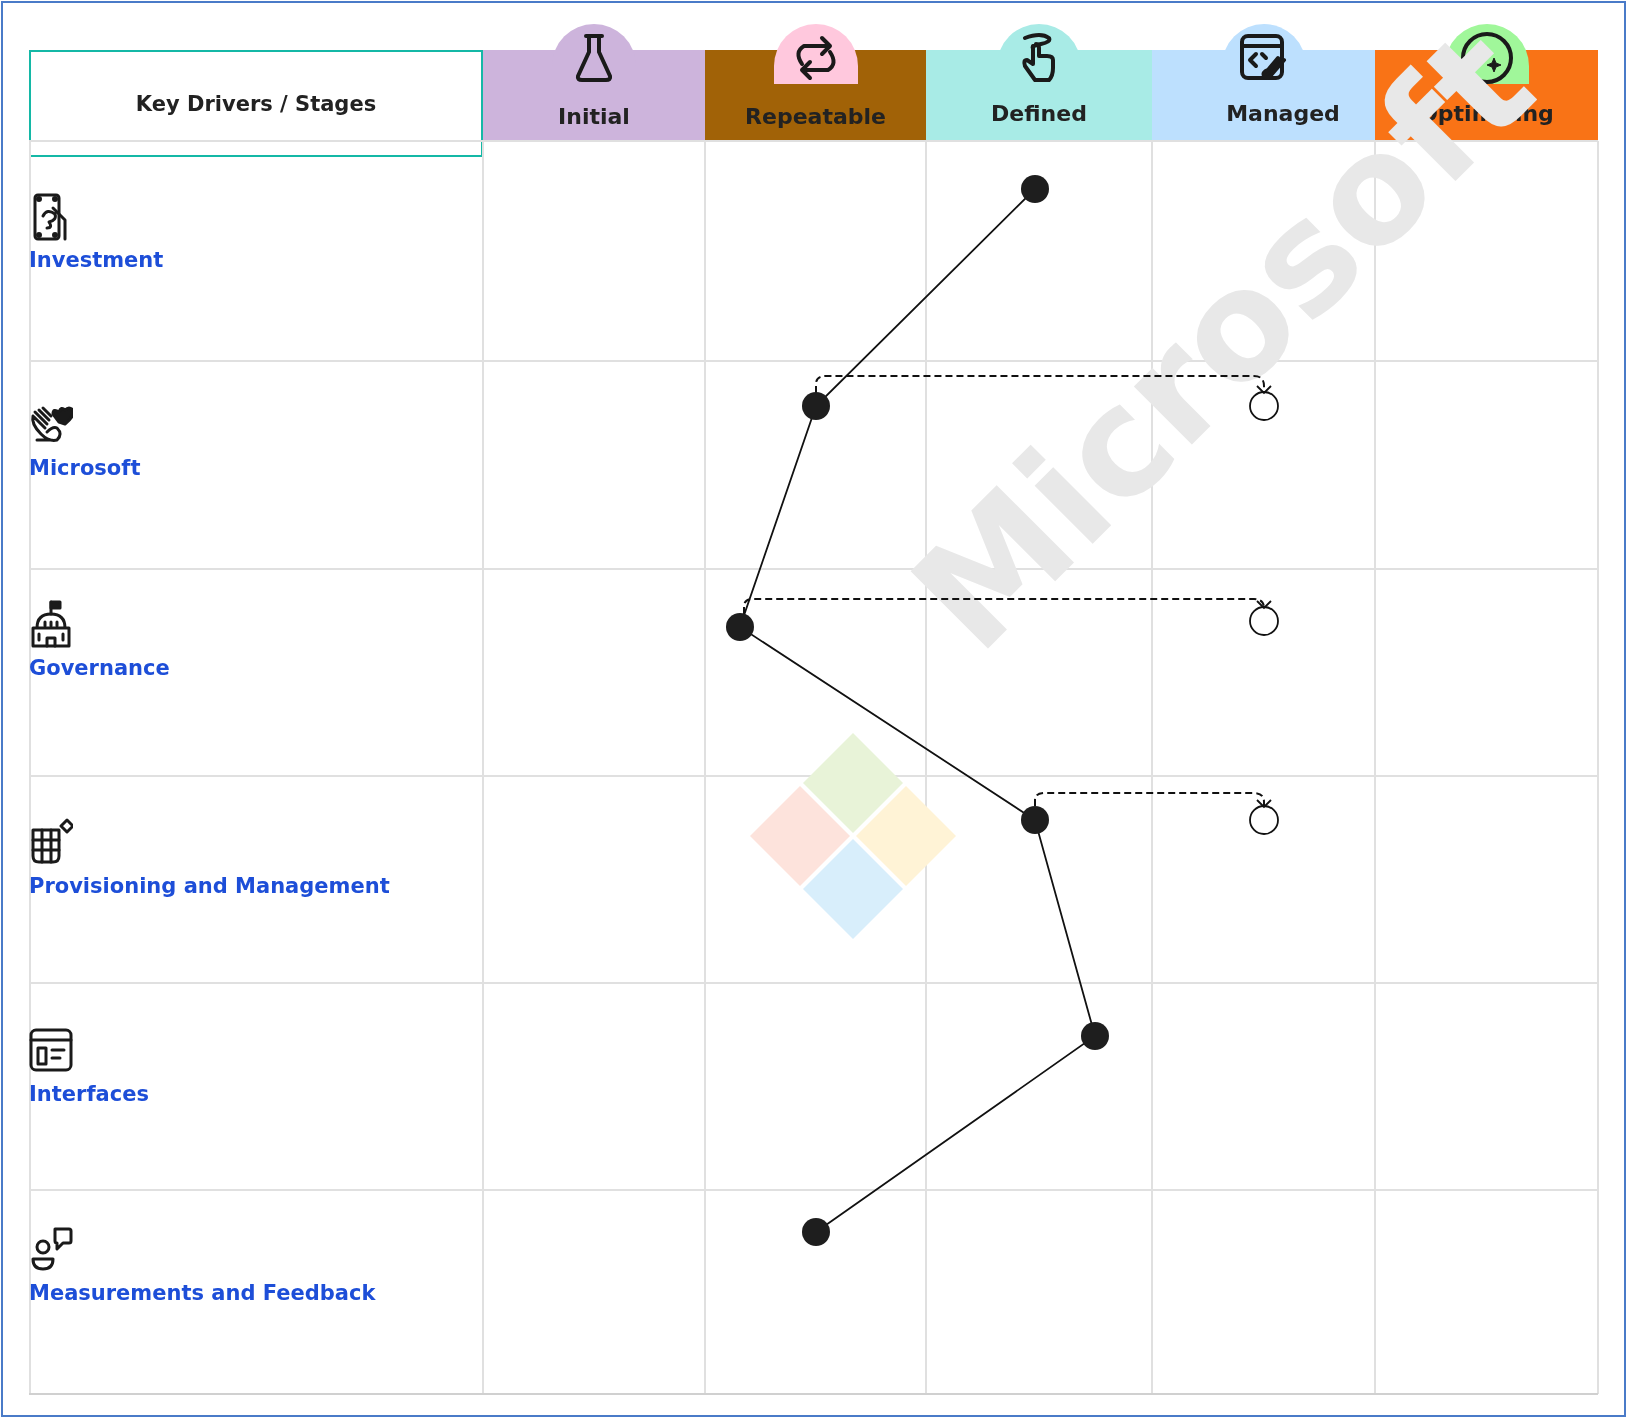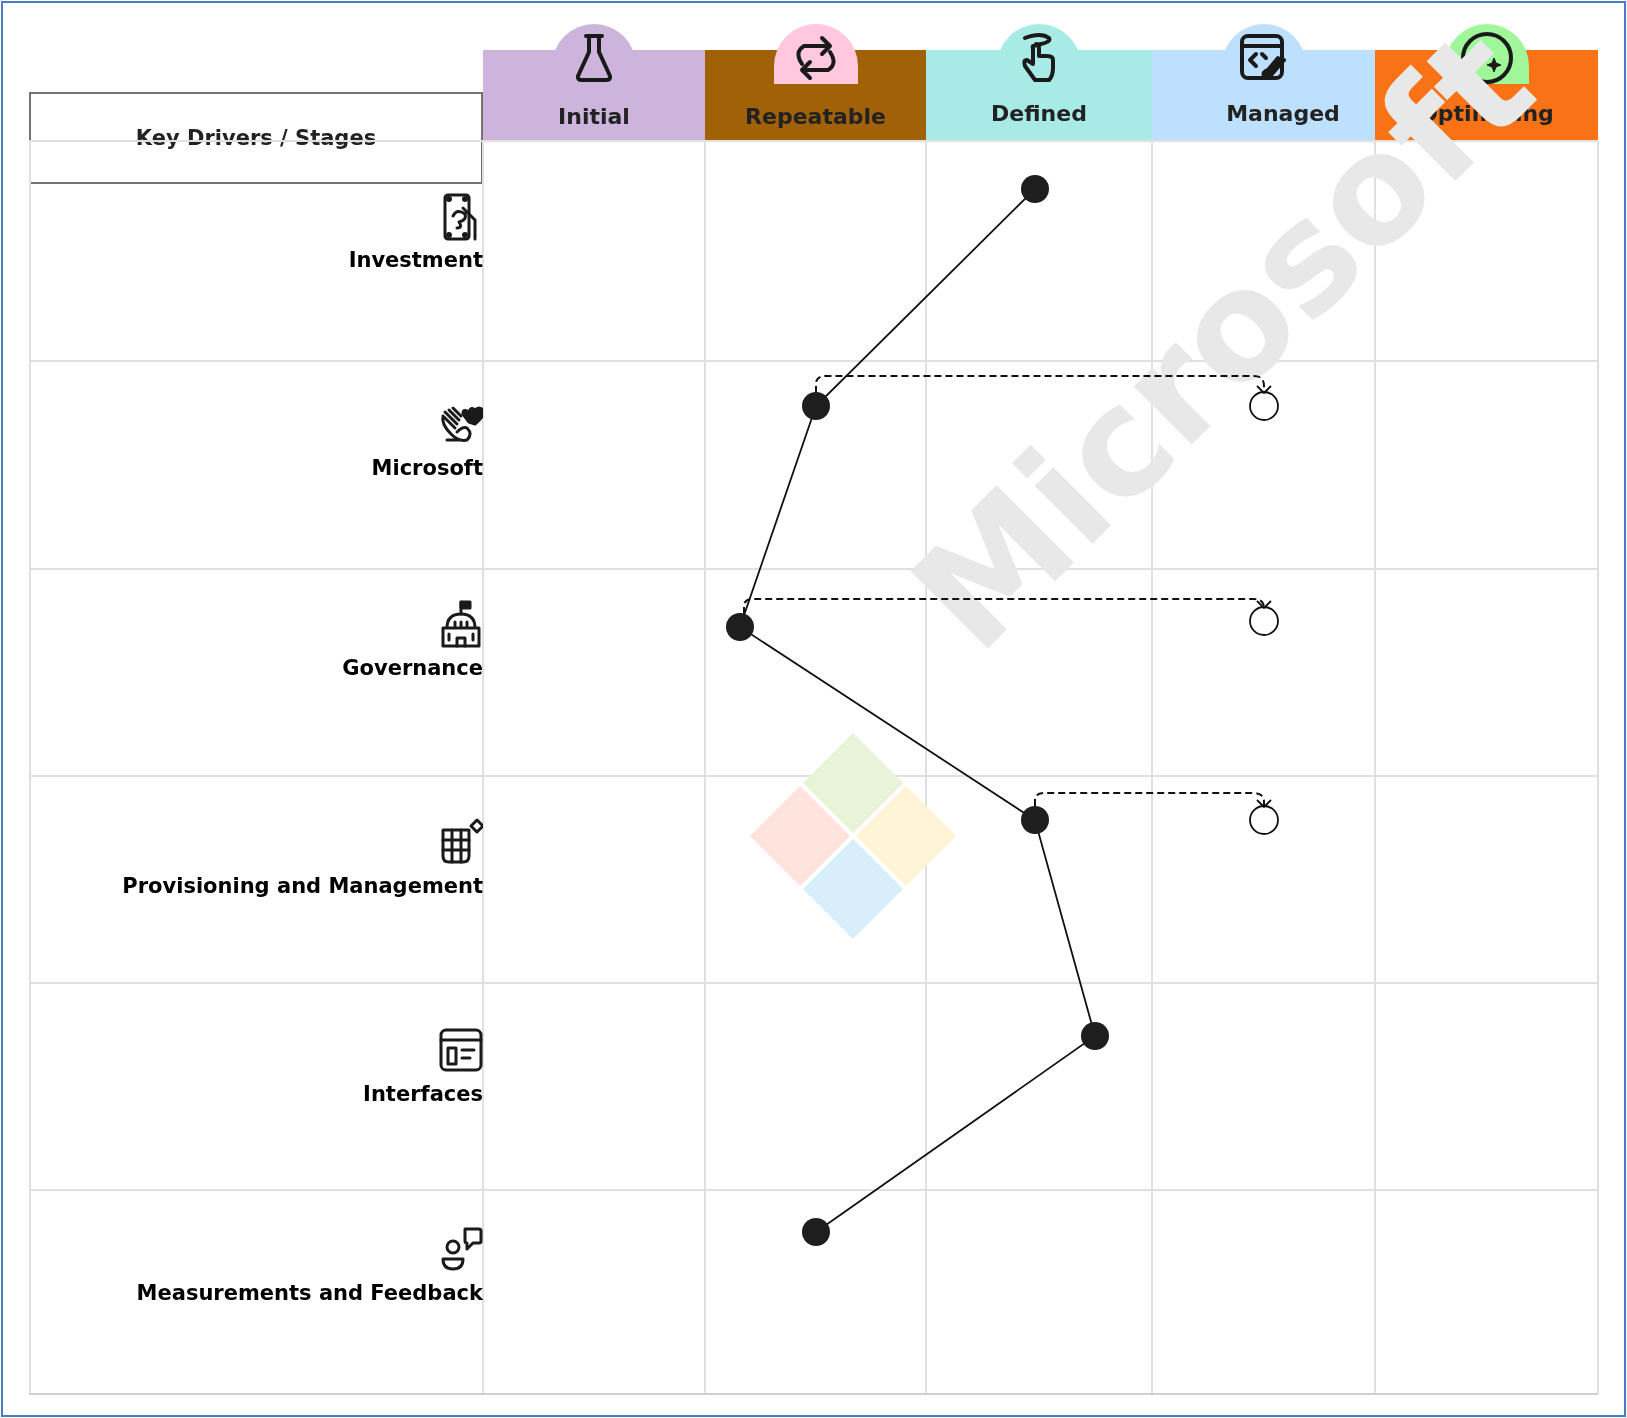--- a/index.html
+++ b/index.html
@@ -1,24 +1,24 @@
 <!DOCTYPE html>
 <html><head>
 <meta charset="utf-8">
 <style>
   html,body{margin:0;padding:0;background:#fff;}
   body{width:1627px;height:1418px;position:relative;overflow:hidden;font-family:"DejaVu Sans","Liberation Sans",sans-serif;}
   .frame{position:absolute;left:1px;top:1px;width:1621px;height:1412px;border:2px solid #4a7bc8;}
-  .hdr-left{position:absolute;left:29px;top:50px;width:454px;height:92px;border:2px solid #737373;box-sizing:border-box;display:flex;align-items:center;justify-content:center;font-weight:bold;font-size:21px;color:#222;margin-top:42px;}
+  .hdr-left{position:absolute;left:29px;top:50px;width:454px;height:107px;border:2px solid #14b8a6;box-sizing:border-box;display:flex;align-items:center;justify-content:center;font-weight:bold;font-size:21px;color:#222;}
   .stage{position:absolute;top:50px;height:91px;display:flex;flex-direction:column;align-items:center;justify-content:flex-end;padding-bottom:12px;box-sizing:border-box;font-weight:bold;font-size:22px;color:#222;}
   .tab-bump{position:absolute;top:24px;width:84px;height:60px;border-radius:42px 42px 0 0;}
   .stage-icon{position:absolute;top:30px;width:56px;height:56px;}
   .vline{position:absolute;top:141px;height:1253px;width:2px;background:#e0e0e0;}
   .hline{position:absolute;left:29px;width:1569px;height:2px;background:#e0e0e0;}
-  .driver{position:absolute;left:29px;width:454px;display:flex;flex-direction:column;align-items:flex-end;font-weight:bold;font-size:21px;color:#000000;}
+  .driver{position:absolute;left:29px;width:454px;display:flex;flex-direction:column;align-items:flex-start;font-weight:bold;font-size:21px;color:#1d4ed8;}
   .driver svg{width:44px;height:50px;margin-bottom:6px;}
   .overlay{position:absolute;left:0;top:0;width:1627px;height:1418px;pointer-events:none;}
   .watermark{position:absolute;left:880px;top:560px;font-size:150px;color:#e8e8e8;font-weight:bold;transform:rotate(-45deg);transform-origin:left top;white-space:nowrap;}
 </style>
 </head>
 <body>
 
 <div class="frame"></div>
 
 <div class="hdr-left">

